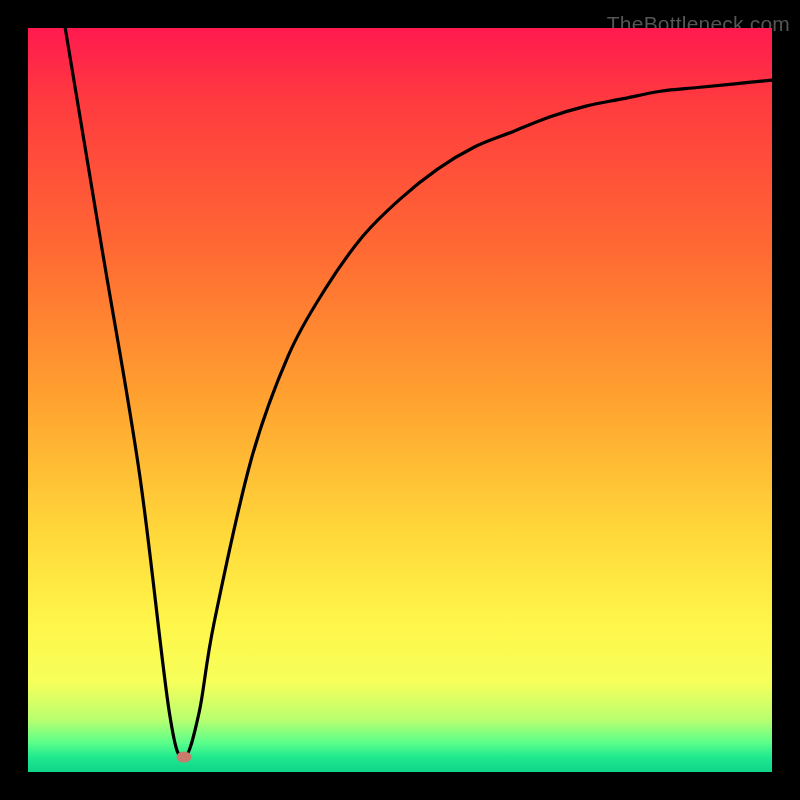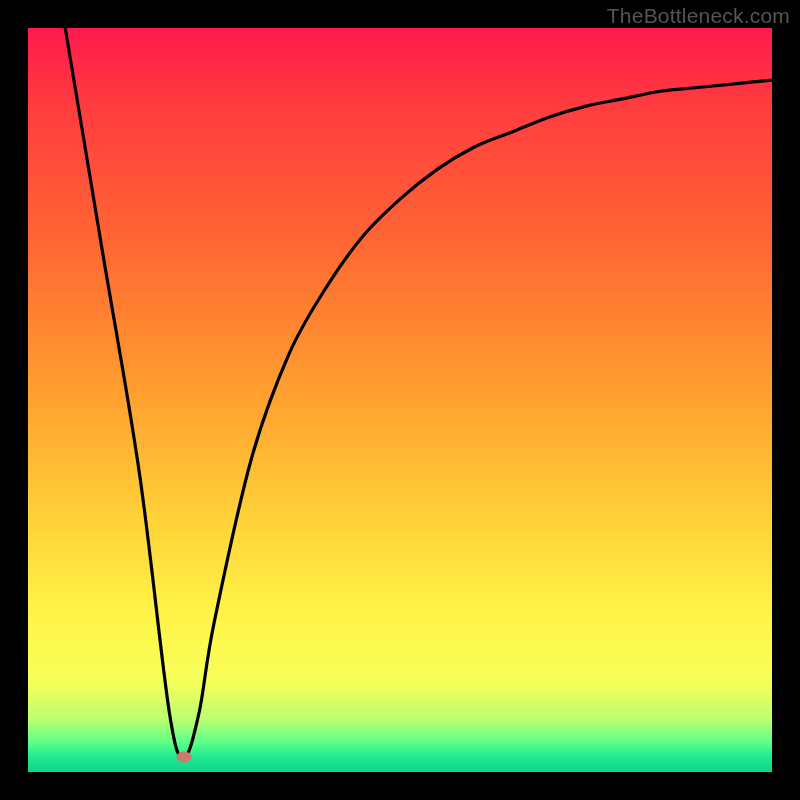--- a/index.html
+++ b/index.html
@@ -34,21 +34,21 @@
       #fff64a 80%,
       #f6ff5a 88%,
       #b8ff70 93%,
       #5dff8a 96%,
       #20e88f 98%,
       #0fd589 100%
     );
   }
   .watermark {
     position: absolute;
-    top: 4px;
+    top: 12px;
     right: 10px;
     color: #555;
     font-size: 21px;
     letter-spacing: 0.2px;
     font-weight: 400;
     user-select: none;
   }
   svg.curve {
     position: absolute;
     left: 0;

